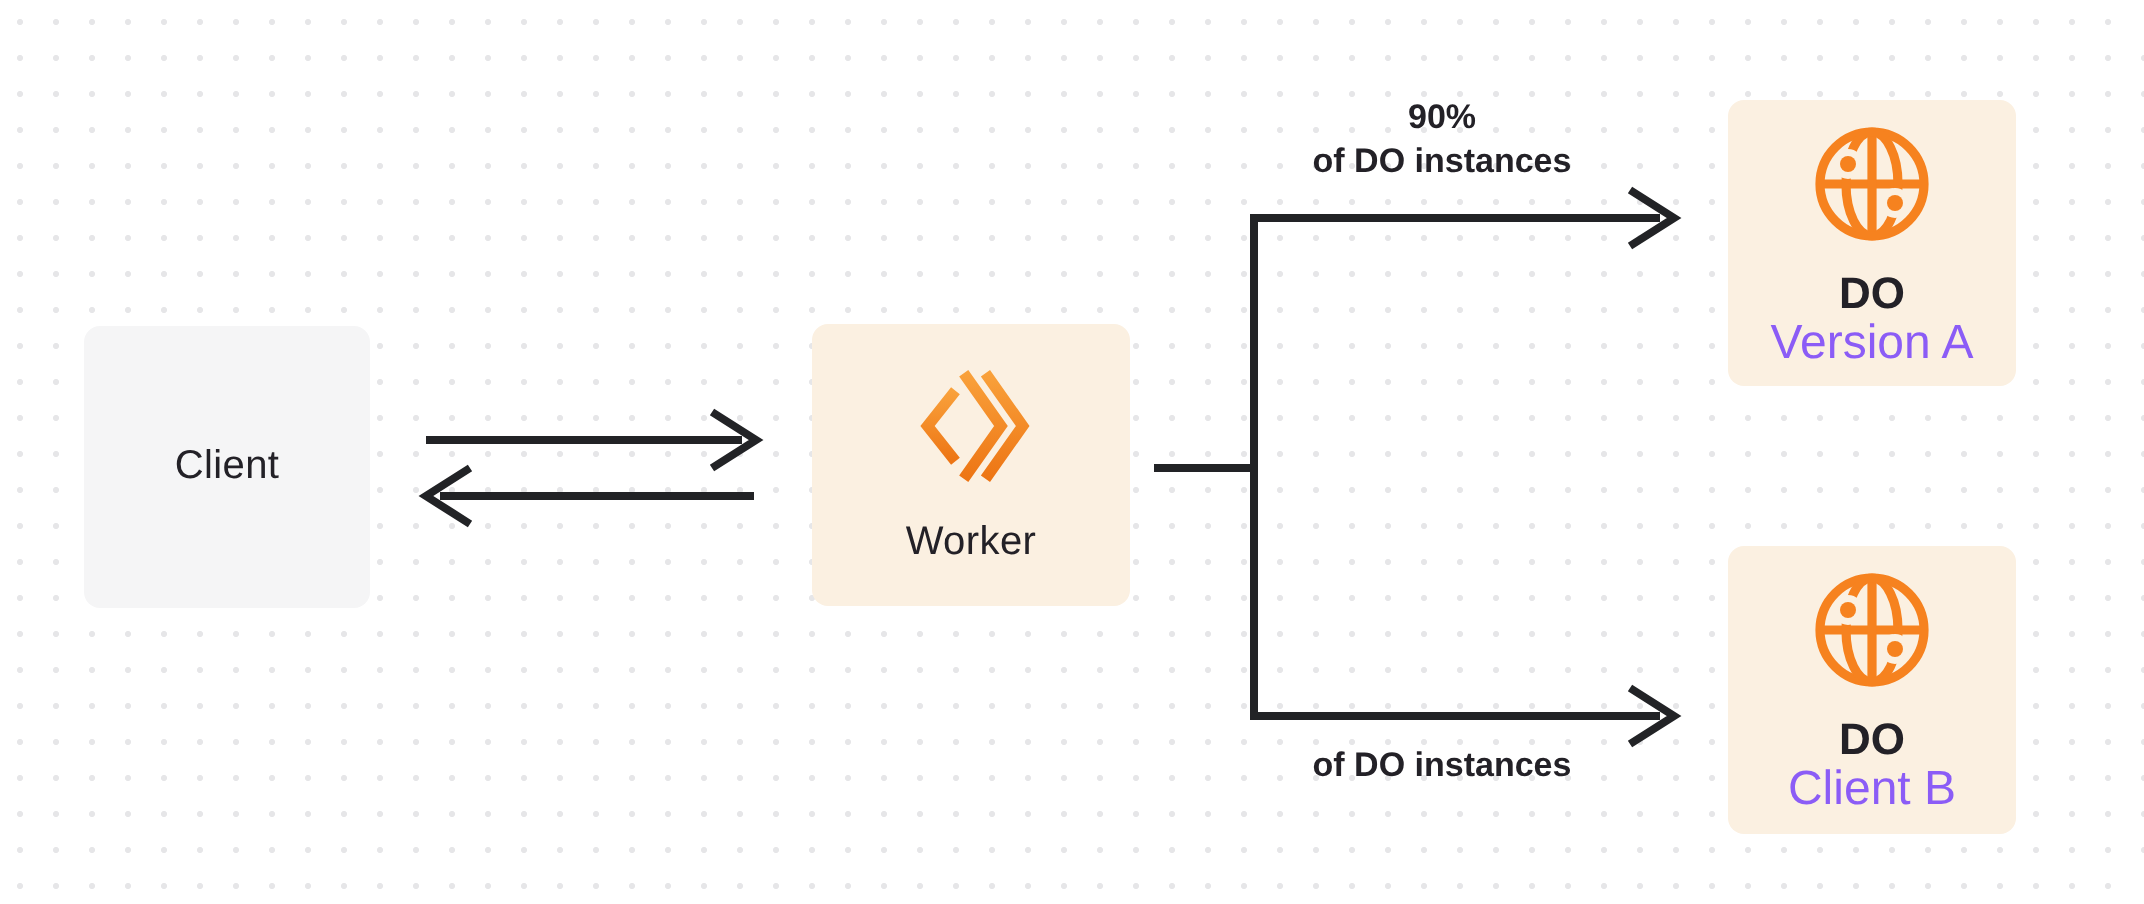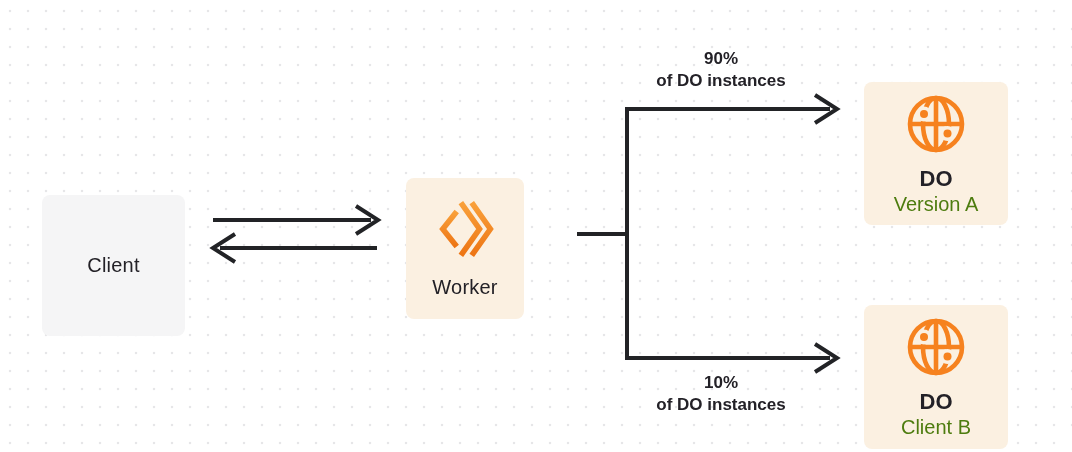--- a/index.html
+++ b/index.html
@@ -25,53 +25,52 @@
     pointer-events: none;
   }
 
   .node {
     position: absolute;
     border-radius: 8px;
     display: flex;
     flex-direction: column;
     align-items: center;
     justify-content: center;
-    margin-top: 32px;
   }
 
   .node--gray { background: #f5f5f6; }
   .node--cream { background: #fbf0e1; }
 
   .node-label {
     font-size: 20px;
     font-weight: 400;
     color: #232127;
     letter-spacing: 0.2px;
   }
 
   #client-node { left: 42px; top: 163px; width: 143px; height: 141px; }
 
-  #worker-node { left: 406px; top: 146px; width: 118px; height: 141px; gap: 16px; }
+  #worker-node { left: 406px; top: 162px; width: 159px; height: 141px; gap: 16px; }
   #worker-node .icon-wrap { width: 62px; height: 62px; display: flex; align-items: center; justify-content: center; }
 
   .do-node { width: 144px; gap: 0; }
   #do-a-node { left: 864px; top: 50px;  height: 143px; }
   #do-b-node { left: 864px; top: 273px; height: 144px; }
   .do-node .icon-wrap { width: 64px; height: 64px; margin-bottom: 10px; display: flex; align-items: center; justify-content: center; }
 
   .do-title {
     font-size: 22px;
     font-weight: 700;
     color: #232127;
     line-height: 26px;
   }
   .do-subtitle {
-    font-size: 20px;
+    font-size: 24px;
     font-weight: 400;
-    color: #4d7c0f;
+    color: #8b5cf6;
     line-height: 24px;
   }
 
   .edge-label {
     position: absolute;
     width: 240px;
     text-align: center;
     font-size: 17px;
     font-weight: 700;
     line-height: 22px;
@@ -100,21 +99,20 @@
       <path d="M815 95 L837 109 L815 123"></path>
       <path d="M815 344 L837 358 L815 372"></path>
     </g>
   </svg>
 
   <div class="edge-label" id="edge-label-top">
     <div>90%</div>
     <div>of DO instances</div>
   </div>
   <div class="edge-label" id="edge-label-bottom">
-    <div>10%</div>
     <div>of DO instances</div>
   </div>
 
   <div class="node node--gray" id="client-node">
     <span class="node-label">Client</span>
   </div>
 
   <div class="node node--cream" id="worker-node">
     <span class="icon-wrap">
       <svg width="62" height="60" viewBox="0 0 56 58" xmlns="http://www.w3.org/2000/svg">

